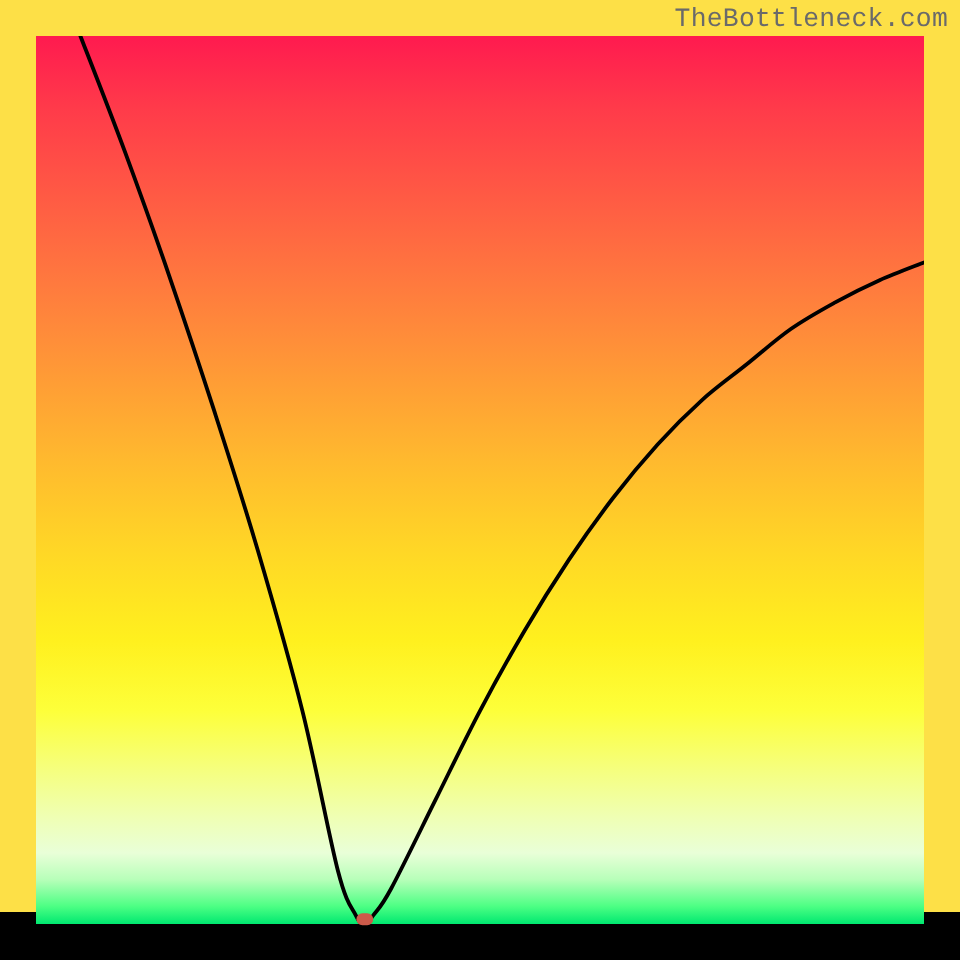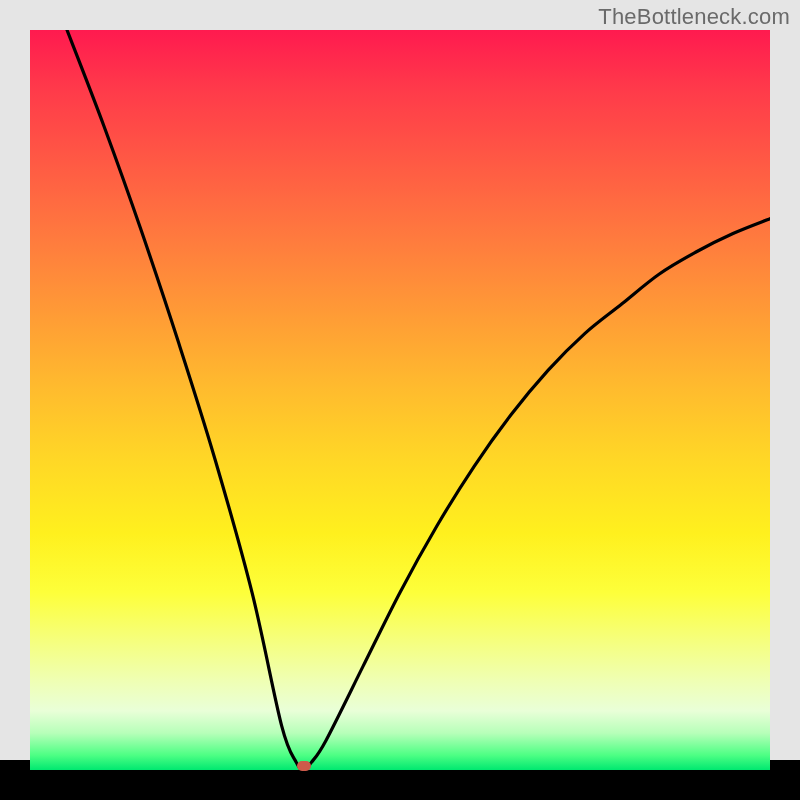--- a/index.html
+++ b/index.html
@@ -8,21 +8,22 @@
     width: 800px;
     height: 800px;
     overflow: hidden;
     background: #000;
     font-family: Arial, Helvetica, sans-serif;
   }
   .frame {
     position: relative;
     width: 800px;
     height: 760px;
-    background: #e5e5e5;
+    background: #fde047;
+    font-family: Liberation Mono, monospace;
   }
   .watermark {
     position: absolute;
     top: 4px;
     right: 10px;
     color: #6a6a6a;
     font-size: 22px;
     font-weight: 500;
     letter-spacing: 0.2px;
     z-index: 10;

